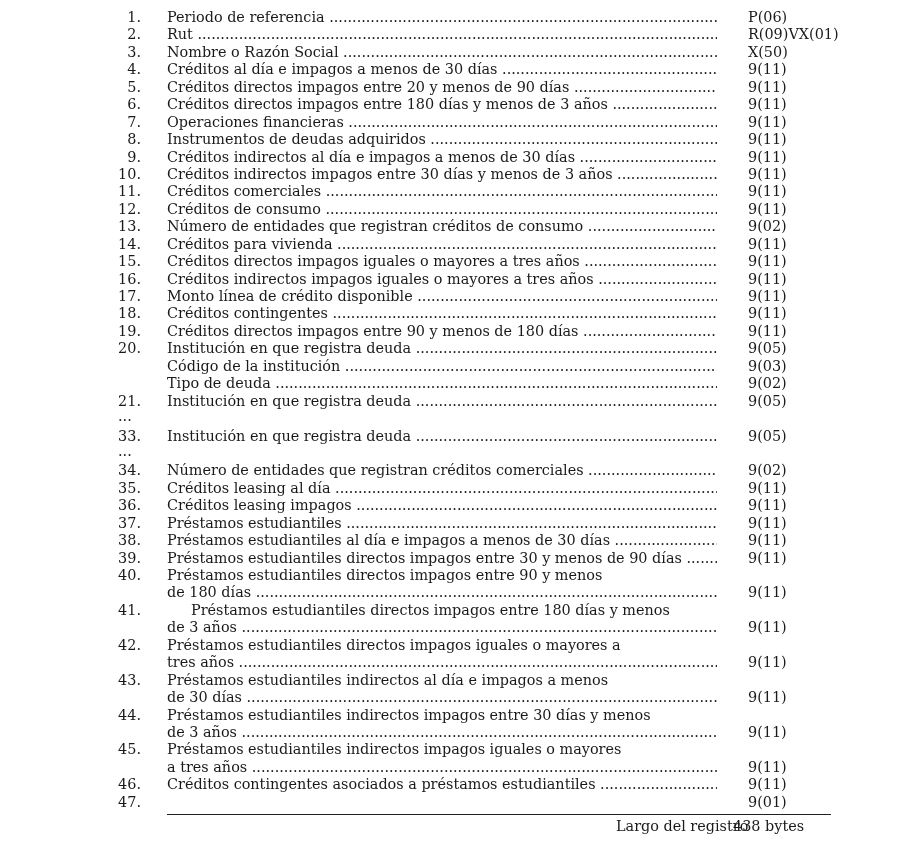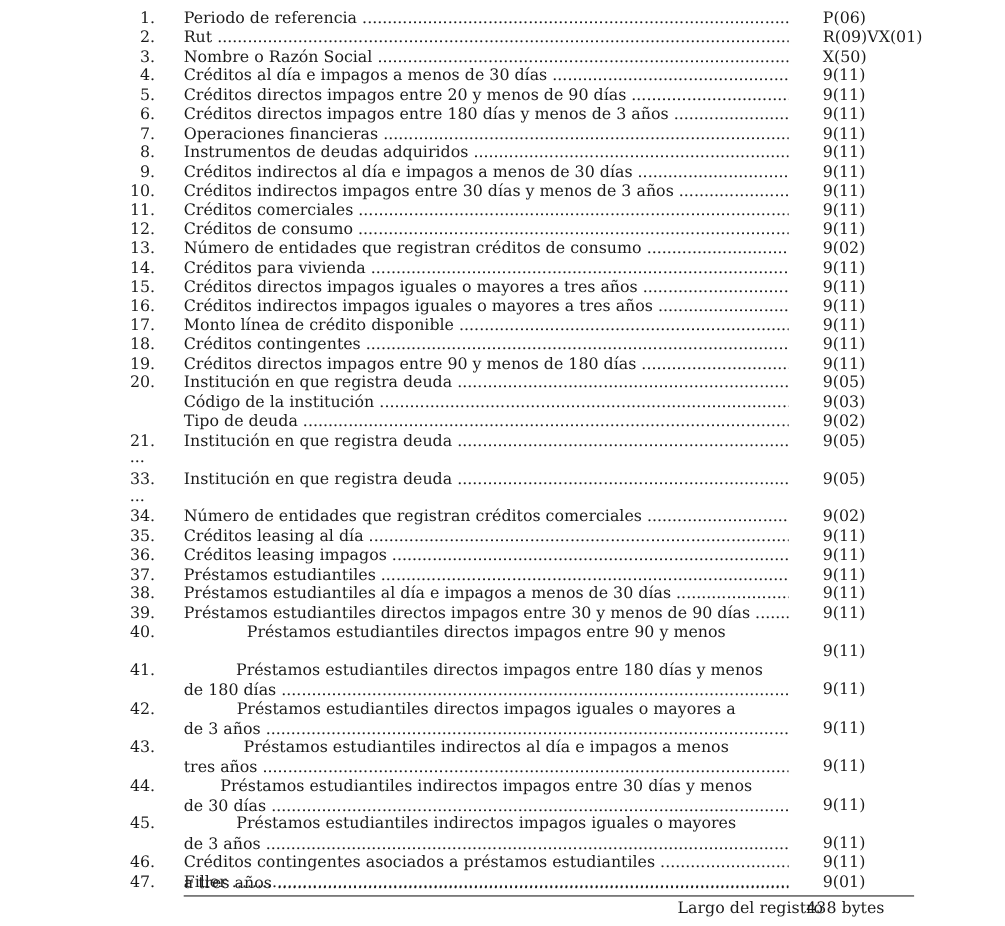--- a/index.html
+++ b/index.html
@@ -5,22 +5,22 @@
   html, body { margin: 0; padding: 0; background: #ffffff; }
   body {
     width: 914px; height: 842px; position: relative; overflow: hidden;
     font-family: "DejaVu Serif", serif; font-size: 14.4px; color: #1a1a1a;
   }
   #doc { position: absolute; left: 0; top: 9px; width: 914px; }
   .row { position: relative; height: 17.45px; line-height: 17.45px; white-space: nowrap; }
   .row.tall { height: 34.9px; }
   .row.tall .label { line-height: 17.45px; }
   .num { position: absolute; right: 773px; width: 60px; text-align: right; top: 0; }
-  .label { position: absolute; left: 167px; width: 550px; top: 0; overflow: hidden; white-space: nowrap; text-align: center; }
-  .label .line2 { display: block; overflow: hidden; white-space: nowrap; margin-top: 36px; }
+  .label { position: absolute; left: 167px; width: 550px; top: 0; overflow: hidden; white-space: nowrap; }
+  .label .line2 { display: block; overflow: hidden; white-space: nowrap; }
   .dots::after {
     content: " ......................................................................................................................................................................................................................";
   }
   .value { position: absolute; left: 748px; top: 0; }
   .row.tall .value { top: 17.45px; }
   .ellipsis-row { position: relative; height: 17.45px; line-height: 12px; }
   .ellipsis-row .num { right: auto; left: 118px; text-align: left; }
   .rule { position: absolute; left: 167px; width: 664px; top: 814px; height: 0; border-top: 1.5px solid #222; }
   .total { position: absolute; top: 816px; height: 20px; line-height: 20px; }
   .total-label { left: 568px; margin-left: 48px; }
@@ -241,21 +241,20 @@
       </div>
     </div>
   <div id="block-d">
       <div class="row">
         <span class="num">46.</span>
         <span class="label dots">Créditos contingentes asociados a préstamos estudiantiles</span>
         <span class="value">9(11)</span>
       </div>
       <div class="row">
         <span class="num">47.</span>
-        <span class="label dots">Filler</span>
         <span class="value">9(01)</span>
       </div>
     </div>
 </div>
 
 <div class="rule"></div>
 <span class="total total-label">Largo del registro</span>
 <span class="total total-value">438 bytes</span>
 
 </body></html>

